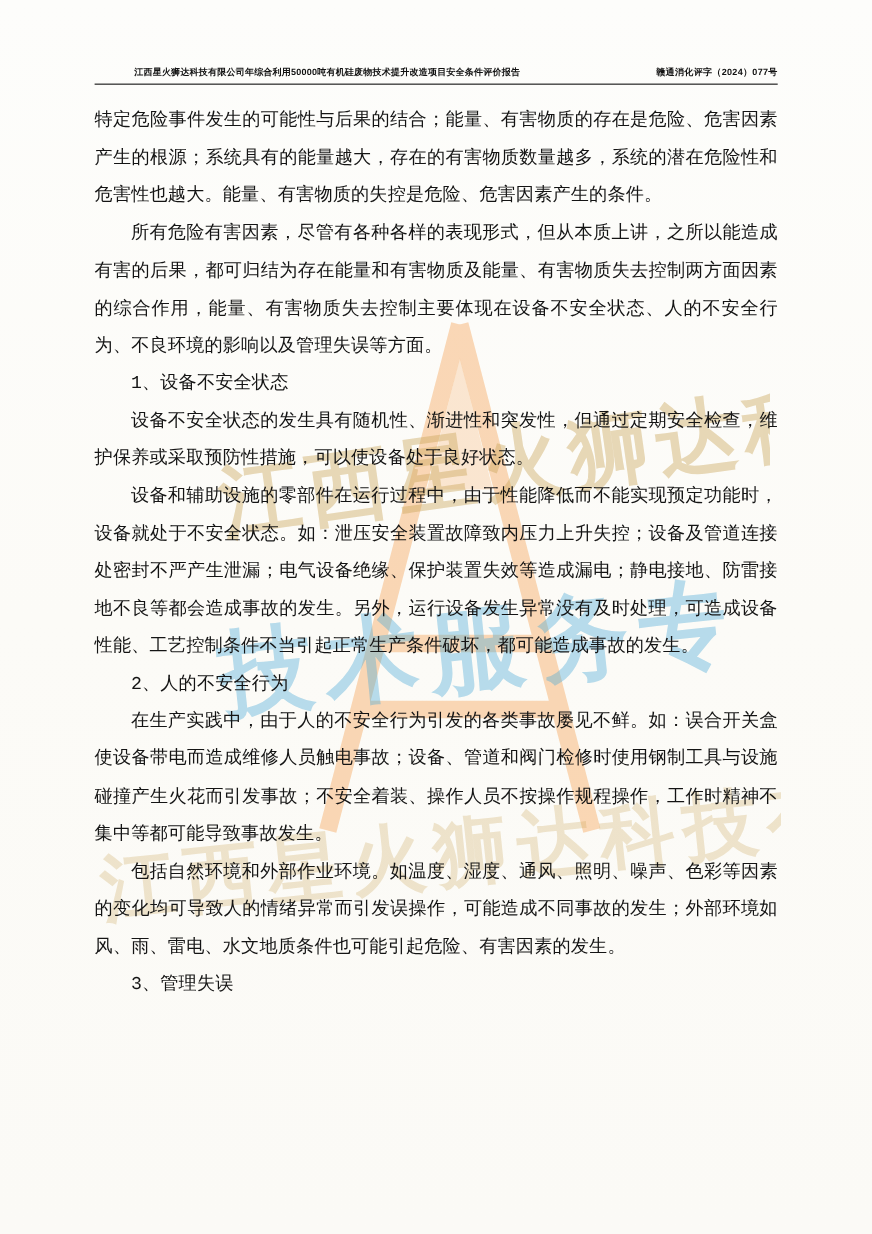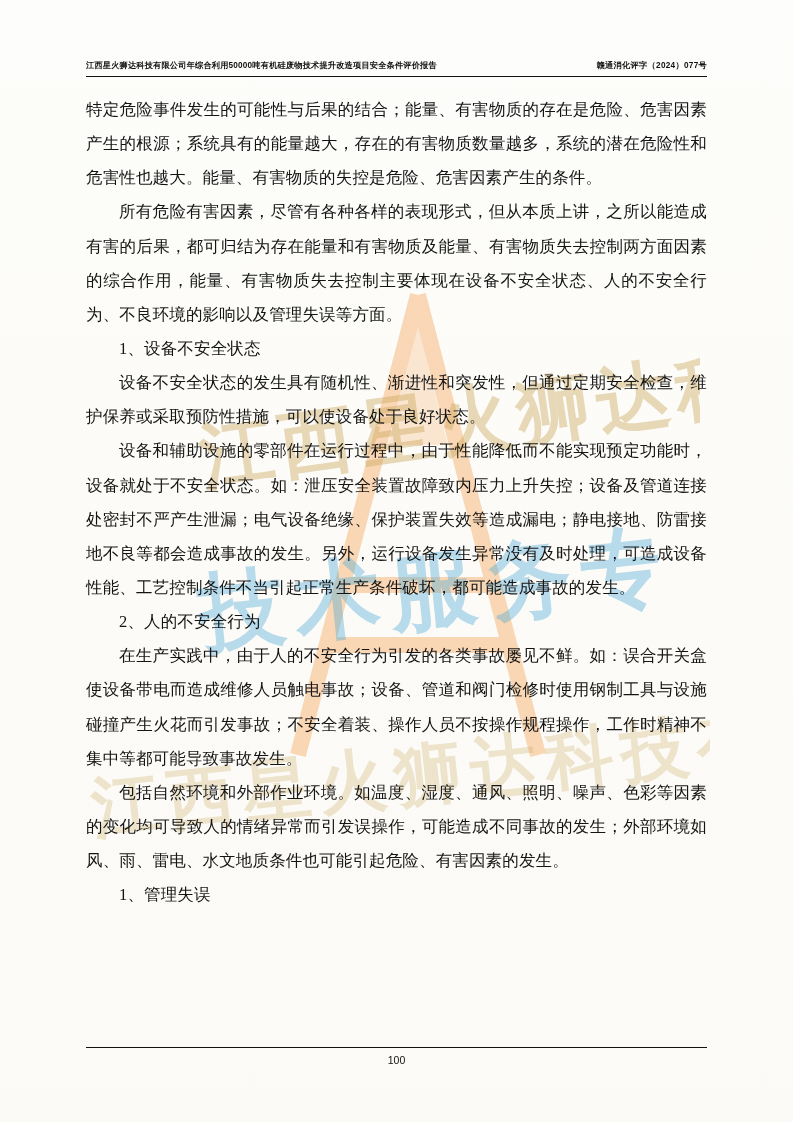--- a/index.html
+++ b/index.html
@@ -36,34 +36,35 @@
     display: flex;
     justify-content: space-between;
     align-items: flex-end;
     font-family: "Liberation Sans", "DejaVu Sans", sans-serif;
     font-size: 8.2px;
     font-weight: bold;
     color: #111;
     letter-spacing: 0.2px;
     padding-bottom: 5px;
   }
-  .header-left { white-space: nowrap; }
+  .header-left { white-space: nowrap; margin-left: 36px; }
   .header-right { white-space: nowrap; letter-spacing: 0.3px; text-align: center; }
   .rule-top {
     border-bottom: 1.6px solid #111;
     margin-bottom: 16px;
   }
   
   .body-text {
     font-size: 16.5px;
     line-height: 2.07;
     color: #141414;
     text-align: justify;
     text-justify: inter-ideograph;
     letter-spacing: 0.15px;
+    font-family: Liberation Mono, monospace;
   }
   .body-text p {
     margin: 0;
   }
   .indent { text-indent: 2em; }
   
   .footer {
     position: absolute;
     left: 86px;
     right: 86px;
@@ -165,21 +166,17 @@
 
     <div class="body-text">
       <p>特定危险事件发生的可能性与后果的结合；能量、有害物质的存在是危险、危害因素产生的根源；系统具有的能量越大，存在的有害物质数量越多，系统的潜在危险性和危害性也越大。能量、有害物质的失控是危险、危害因素产生的条件。</p>
       <p class="indent">所有危险有害因素，尽管有各种各样的表现形式，但从本质上讲，之所以能造成有害的后果，都可归结为存在能量和有害物质及能量、有害物质失去控制两方面因素的综合作用，能量、有害物质失去控制主要体现在设备不安全状态、人的不安全行为、不良环境的影响以及管理失误等方面。</p>
       <p class="indent">1、设备不安全状态</p>
       <p class="indent">设备不安全状态的发生具有随机性、渐进性和突发性，但通过定期安全检查，维护保养或采取预防性措施，可以使设备处于良好状态。</p>
       <p class="indent">设备和辅助设施的零部件在运行过程中，由于性能降低而不能实现预定功能时，设备就处于不安全状态。如：泄压安全装置故障致内压力上升失控；设备及管道连接处密封不严产生泄漏；电气设备绝缘、保护装置失效等造成漏电；静电接地、防雷接地不良等都会造成事故的发生。另外，运行设备发生异常没有及时处理，可造成设备性能、工艺控制条件不当引起正常生产条件破坏，都可能造成事故的发生。</p>
       <p class="indent">2、人的不安全行为</p>
       <p class="indent">在生产实践中，由于人的不安全行为引发的各类事故屡见不鲜。如：误合开关盒使设备带电而造成维修人员触电事故；设备、管道和阀门检修时使用钢制工具与设施碰撞产生火花而引发事故；不安全着装、操作人员不按操作规程操作，工作时精神不集中等都可能导致事故发生。</p>
       <p class="indent">包括自然环境和外部作业环境。如温度、湿度、通风、照明、噪声、色彩等因素的变化均可导致人的情绪异常而引发误操作，可能造成不同事故的发生；外部环境如风、雨、雷电、水文地质条件也可能引起危险、有害因素的发生。</p>
-      <p class="indent">1、管理失误</p>
+      <p class="indent">3、管理失误</p>
     </div>
   </div>
 
-  <div class="footer">
-    <div class="rule-bottom"></div>
-    <div class="page-number">100</div>
-  </div>
 </div>
 
 </body></html>

